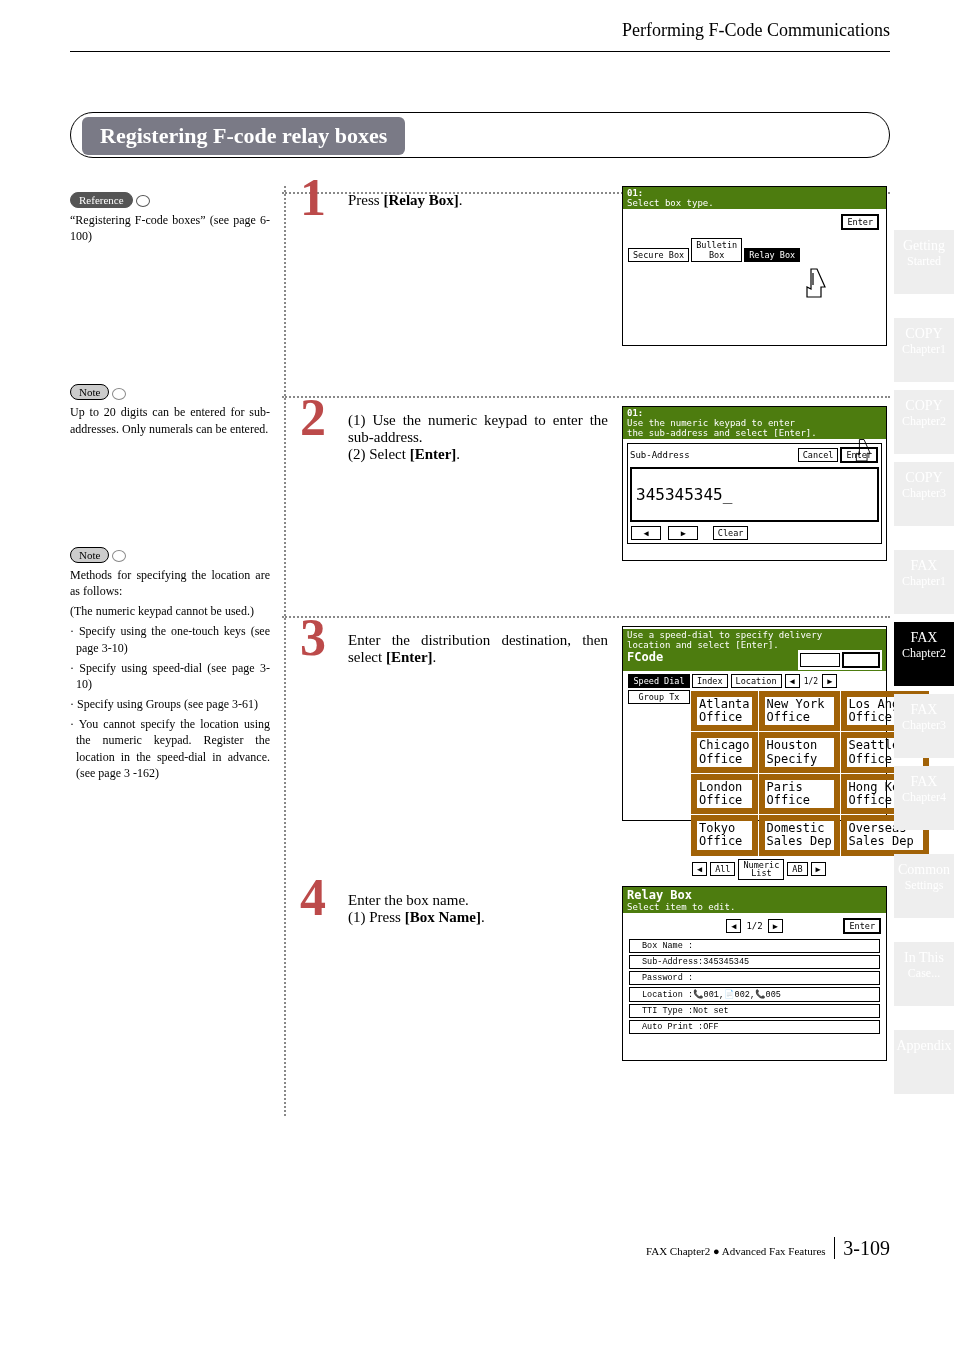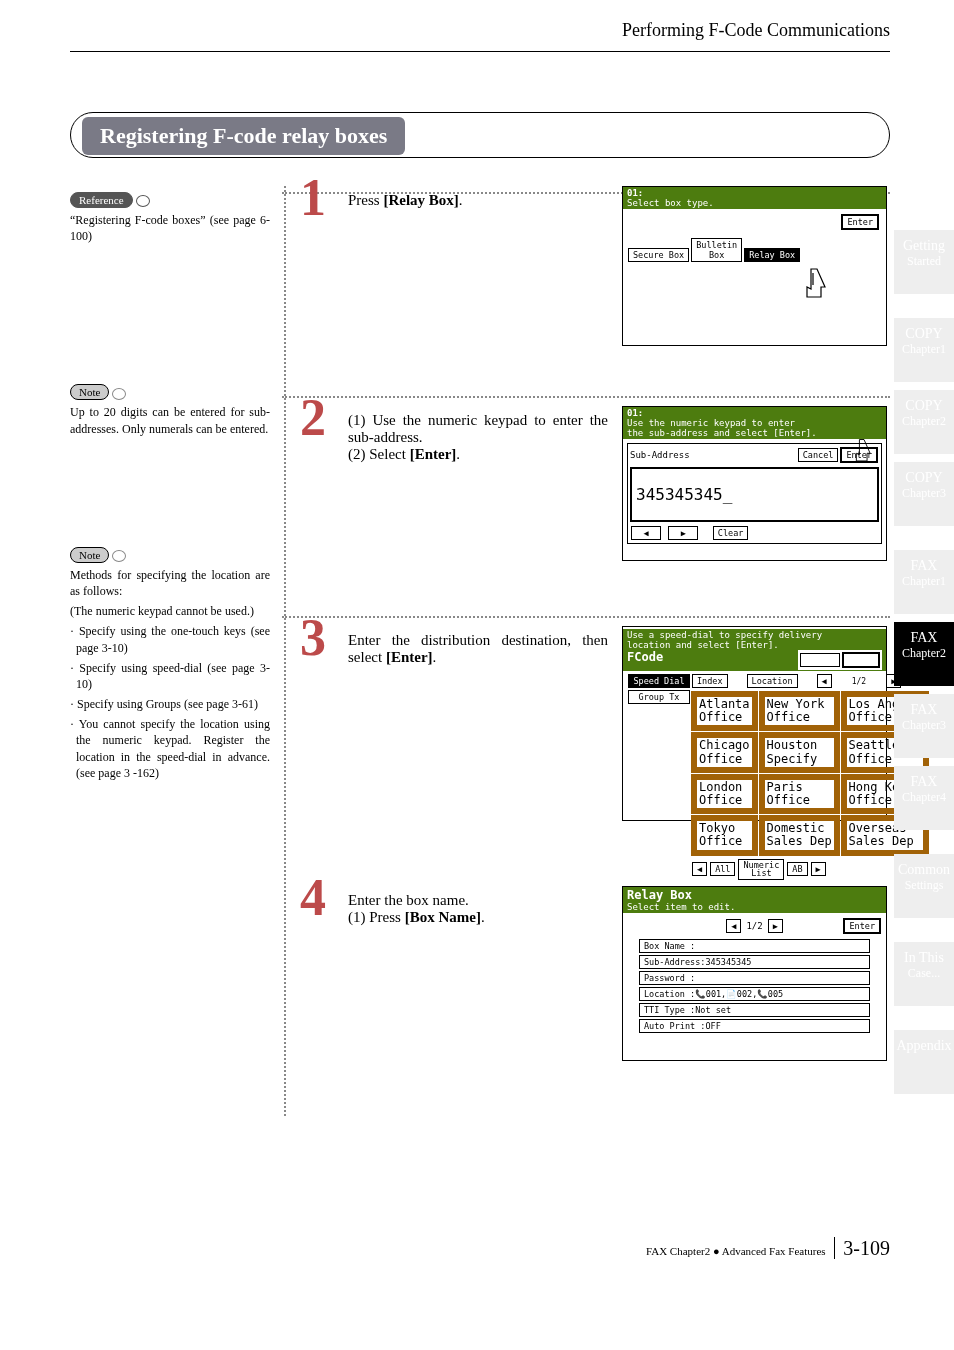--- a/index.html
+++ b/index.html
@@ -130,23 +130,24 @@
     font-size: 8.5px;
     background: #fff;
   }
   .sc-btn.dark {
     background: #000;
     color: #fff;
   }
   .sc-field {
     display: block;
     border: 1px solid #000;
-    padding: 1px 4px;
-    margin: 2px 12px;
+    padding: 1px 12px;
+    margin: 2px 2px;
     font-size: 8.5px;
+    font-family: Liberation Mono, monospace;
   }
   .badge {
     display: inline-block;
     border: 1px solid #000;
     border-radius: 10px;
     padding: 1px 8px;
     font-size: 11px;
     background: #ccc;
   }
   .badge.dark {
@@ -351,21 +352,21 @@
             <div style="background:#fff;padding:1px">
               <span class="sc-btn">Cancel</span><span class="sc-btn" style="border-width:2px">Enter</span>
             </div>
           </div>
           <div style="display:flex;margin-top:2px">
             <div class="sc-leftcol">
               <div class="sc-btn dark" style="display:block;text-align:center;margin-bottom:2px">Speed Dial</div>
               <div class="sc-btn" style="display:block;text-align:center">Group Tx</div>
             </div>
             <div class="sc-rightblock">
-              <div style="display:flex;gap:17px;align-items:center">
+              <div style="display:flex;gap:1px;align-items:center">
                 <span class="sc-btn">Index</span>
                 <span class="sc-btn">Location</span>
                 <span class="sc-btn">◀</span>
                 <span style="font-size:8px;padding:0 2px">1/2</span>
                 <span class="sc-btn">▶</span>
               </div>
               <div class="grid3">
                 <div class="cell" style="white-space:pre">Atlanta
 Office</div>
                 <div class="cell" style="white-space:pre">New York

